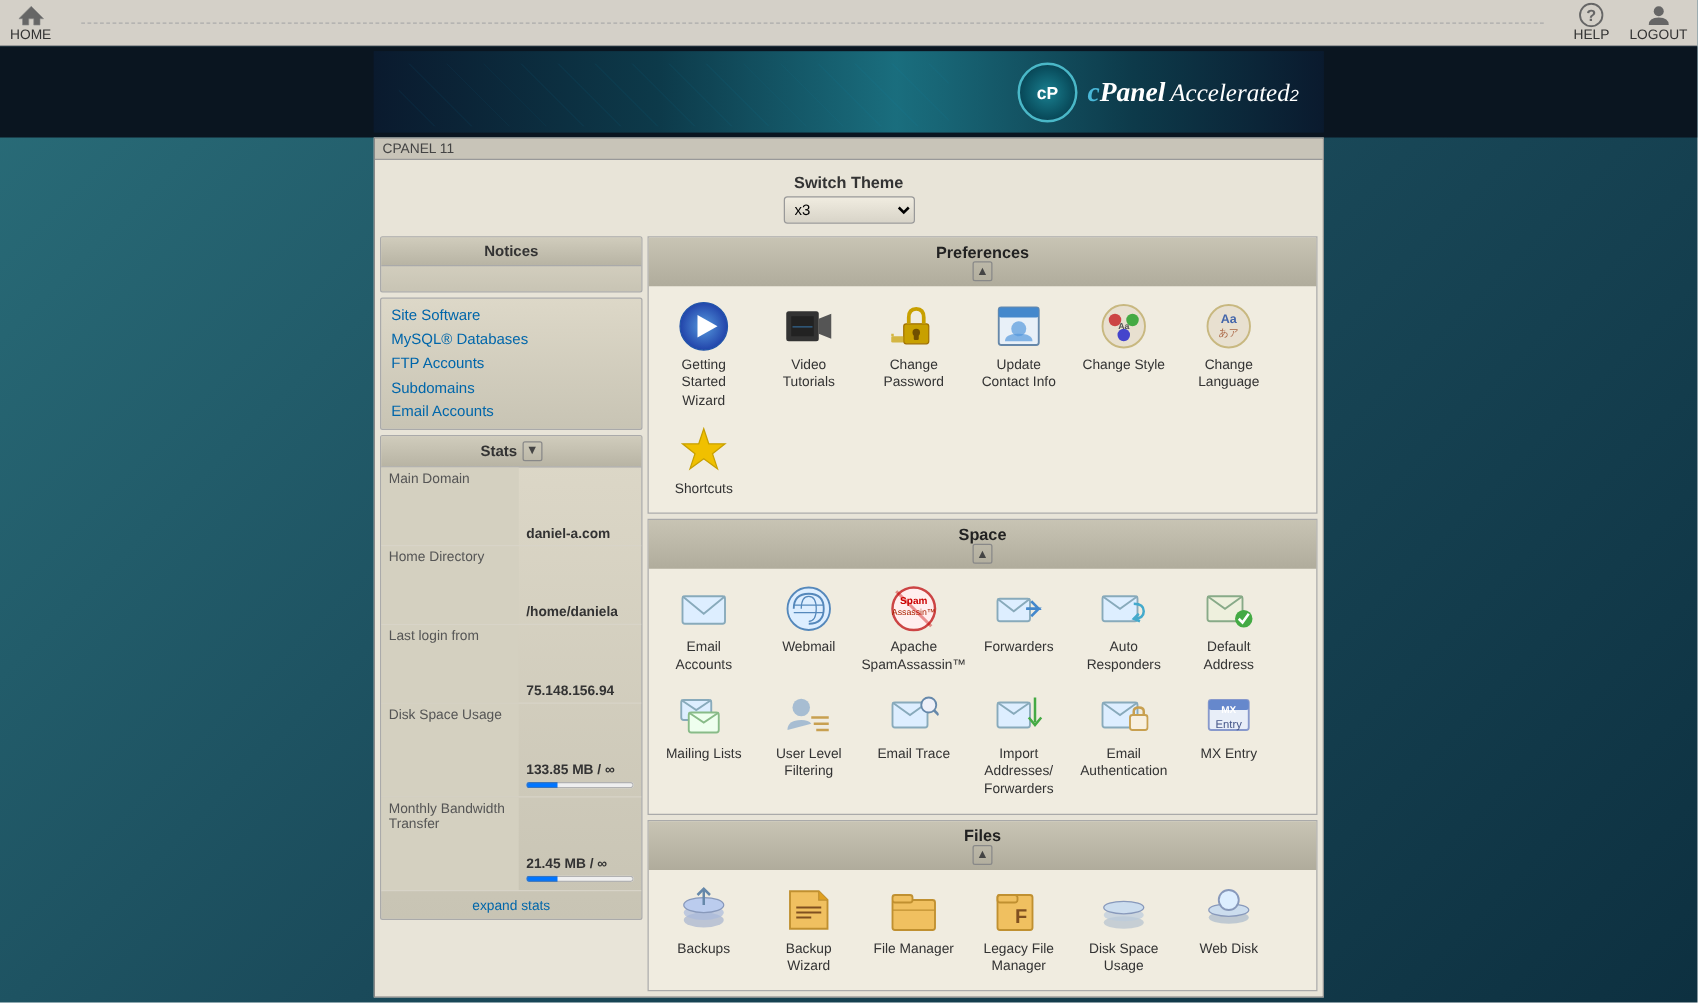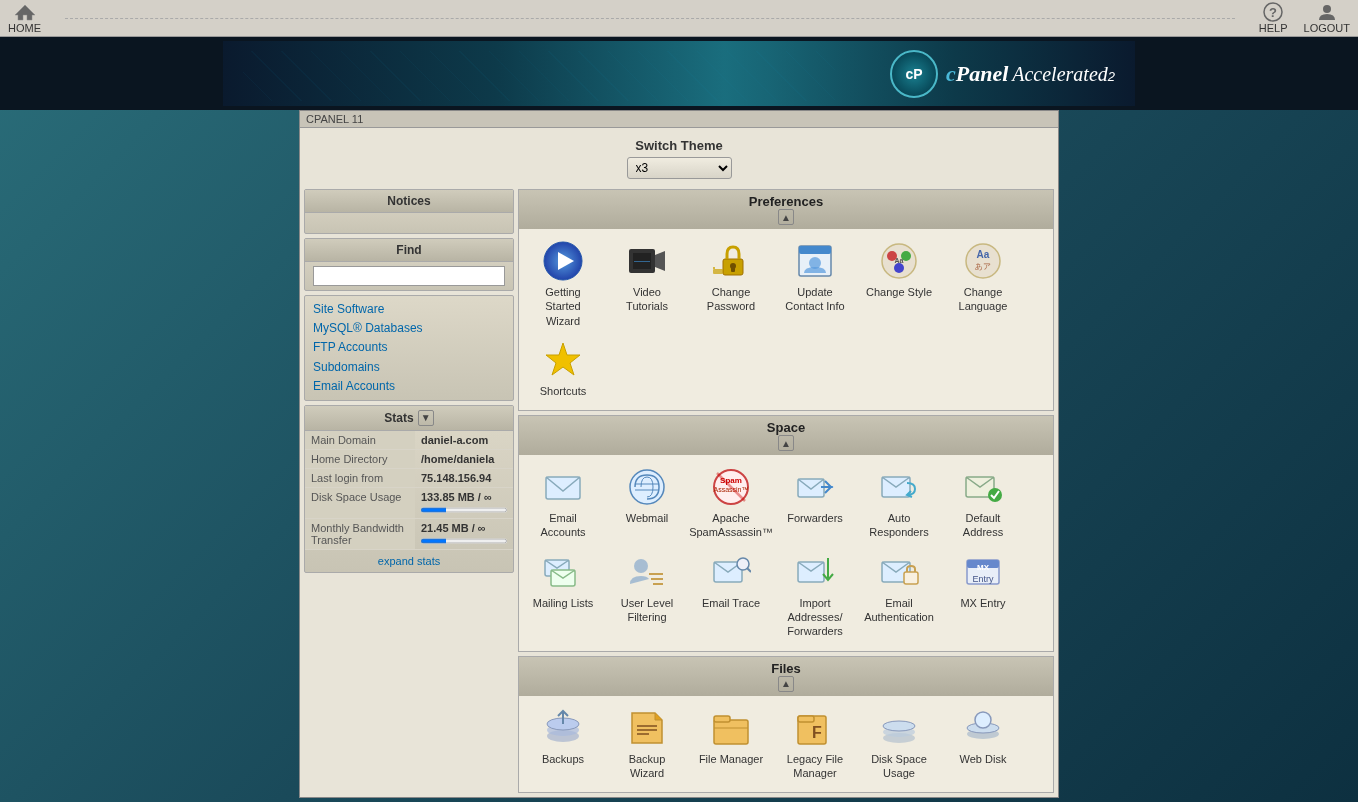--- a/index.html
+++ b/index.html
@@ -36,21 +36,21 @@
       justify-content: center;
     }
     #top-nav-right {
       margin-left: auto;
       display: flex;
       gap: 16px;
     }
 
     
     #banner {
-      width: 912px;
+      width: 760px;
       margin: 0 auto;
       height: 65px;
       background: linear-gradient(90deg, #0a1a2e 0%, #0d3a4a 30%, #1a6070 60%, #0d3a4a 80%, #0a1a2e 100%);
       display: flex;
       align-items: center;
       justify-content: flex-end;
       padding-right: 20px;
       position: relative;
       overflow: hidden;
     }
@@ -196,20 +196,21 @@
       color: #555;
       width: 110px;
       flex-shrink: 0;
     }
     .stats-value {
       padding: 3px 6px;
       font-size: 11px;
       color: #333;
       font-weight: bold;
       flex: 1;
+      margin-top: 44px;
     }
     .expand-stats {
       text-align: center;
       padding: 4px;
     }
     .expand-link {
       color: #0066aa;
       text-decoration: none;
       font-size: 11px;
     }
@@ -368,26 +369,20 @@
 
   <div id="content-layout">
 
     <div id="sidebar">
 
       <div class="sidebar-section">
         <div class="sidebar-section-title">Notices</div>
         <div class="sidebar-section-content" style="min-height:20px;"></div>
       </div>
 
-      <div class="sidebar-section">
-        <div class="sidebar-section-title">Find</div>
-        <div class="sidebar-section-content">
-          <input type="text" id="find-input" style="">
-        </div>
-      </div>
 
       <div class="sidebar-section">
         <div class="sidebar-section-content" id="faq-links-container">
         <a class="faq-link" href="#">Site Software</a>
             <a class="faq-link" href="#">MySQL® Databases</a>
             <a class="faq-link" href="#">FTP Accounts</a>
             <a class="faq-link" href="#">Subdomains</a>
             <a class="faq-link" href="#">Email Accounts</a>
           </div>
       </div>

